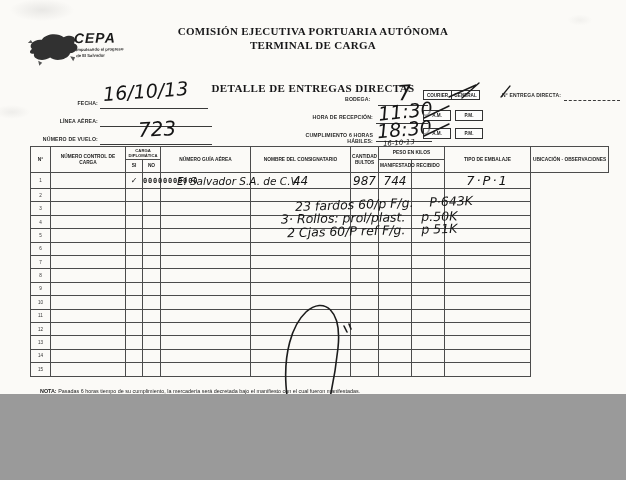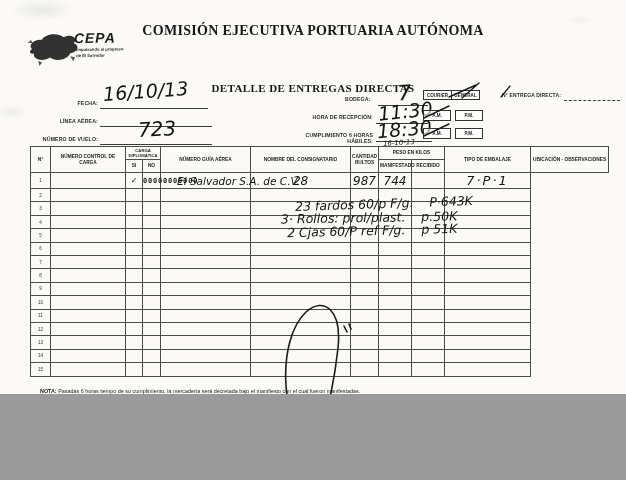--- a/index.html
+++ b/index.html
@@ -8,21 +8,21 @@
     background-color:#fbfaf7;
     background-image:
       radial-gradient(ellipse 46px 16px at 42px 10px, rgba(70,70,70,.10), transparent 70%),
       radial-gradient(ellipse 26px 10px at 12px 112px, rgba(70,70,70,.07), transparent 70%),
       radial-gradient(ellipse 30px 12px at 600px 462px, rgba(70,70,70,.06), transparent 70%),
       radial-gradient(ellipse 22px 36px at 8px 420px, rgba(70,70,70,.05), transparent 70%),
       radial-gradient(ellipse 18px 8px at 580px 20px, rgba(70,70,70,.05), transparent 70%);
     font-family:"Liberation Sans", sans-serif; color:#1a1a1a;
   }
   .org { position:absolute; left:60px; top:24px; width:506px; text-align:center;
-         font-family:"Liberation Serif", serif; font-weight:bold; font-size:14px;
+         font-family:"Liberation Serif", serif; font-weight:bold; font-size:11px;
          line-height:14px; letter-spacing:.3px; color:#18181a; }
   .doc-title { position:absolute; left:60px; top:82px; width:506px; text-align:center;
          font-family:"Liberation Serif", serif; font-weight:bold; font-size:11px;
          letter-spacing:.4px; color:#18181a; }
   .logo { position:absolute; left:24px; top:26px; width:120px; height:46px; transform:rotate(-1deg); }
   .logo-name { position:absolute; left:50px; top:4px; font-size:14px; font-weight:bold;
          font-style:italic; letter-spacing:1px; color:#1b1b1b; }
   .logo-tag { position:absolute; left:52px; font-size:4.2px; font-weight:bold; color:#2c2c2c; }
   .lbl { position:absolute; font-size:5.2px; font-weight:bold; color:#2a2a2a; letter-spacing:.15px; }
   .fline { position:absolute; height:1px; border-bottom:1px solid #3a3a3a; }
@@ -69,20 +69,21 @@
       <path d="M8,22 C4,18 10,12 18,13 C22,7 34,6 40,11 C48,7 54,12 50,17 C56,19 54,26 46,27 C44,33 32,36 26,31 C18,36 8,32 10,27 C5,27 5,24 8,22 Z" fill="#202020" opacity="0.92"></path>
       <path d="M14,34 l4,2 l-3,3 Z M46,30 l5,1 l-2,4 Z M4,16 l3,-3 l2,3 Z" fill="#2e2e2e" opacity="0.8"></path>
     </svg>
     <div class="logo-name">CEPA</div>
     <div class="logo-tag" style="top:21px;">Impulsando el progreso</div>
     <div class="logo-tag" style="top:27px;">de El Salvador</div>
   </div>
 
   <div class="org">
     <div>COMISIÓN EJECUTIVA PORTUARIA AUTÓNOMA</div>
+    <div>TERMINAL DE CARGA</div>
   </div>
   <div class="doc-title">DETALLE DE ENTREGAS DIRECTAS</div>
 
   <span class="lbl" style="left:40px;top:100px;width:58px;text-align:right;">FECHA:</span>
   <div class="fline" style="left:100px;top:107px;width:108px;"></div>
   <span class="hw hw-abs" style="left:103px;top:80px;font-size:19px;transform:rotate(-4deg);">16/10/13</span>
 
   <span class="lbl" style="left:30px;top:118px;width:68px;text-align:right;">LÍNEA AÉREA:</span>
   <div class="fline" style="left:100px;top:125px;width:112px;"></div>
 
@@ -160,21 +161,21 @@
         <th>RECIBIDO</th>
       </tr>
     </thead>
     <tbody>
         <tr>
           <td class="c-n">1</td>
           <td class="c-si"></td>
           <td class="c-no hw">✓</td>
           <td class="c-guia">00000000000</td>
           <td class="c-consignatario hw">El Salvador S.A. de C.V.</td>
-          <td class="c-bultos hw">28</td>
+          <td class="c-bultos hw">44</td>
           <td class="c-manifestado hw">987</td>
           <td class="c-recibido hw">744</td>
           <td class="c-tipo"></td>
           <td class="c-ubicacion hw">7·P·1</td>
         </tr>
         <tr>
           <td class="c-n">2</td>
           <td class="c-si"></td>
           <td class="c-no"></td>
           <td class="c-guia"></td>

